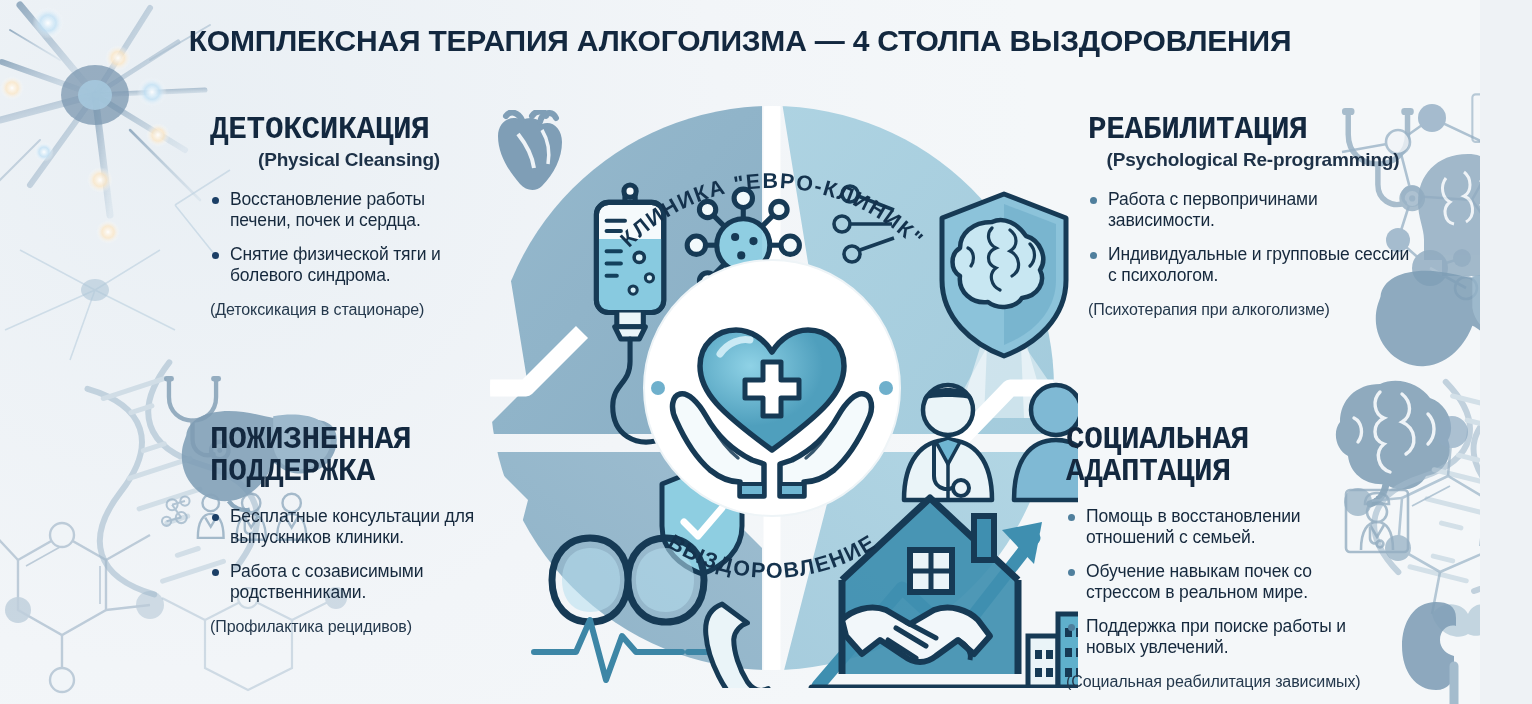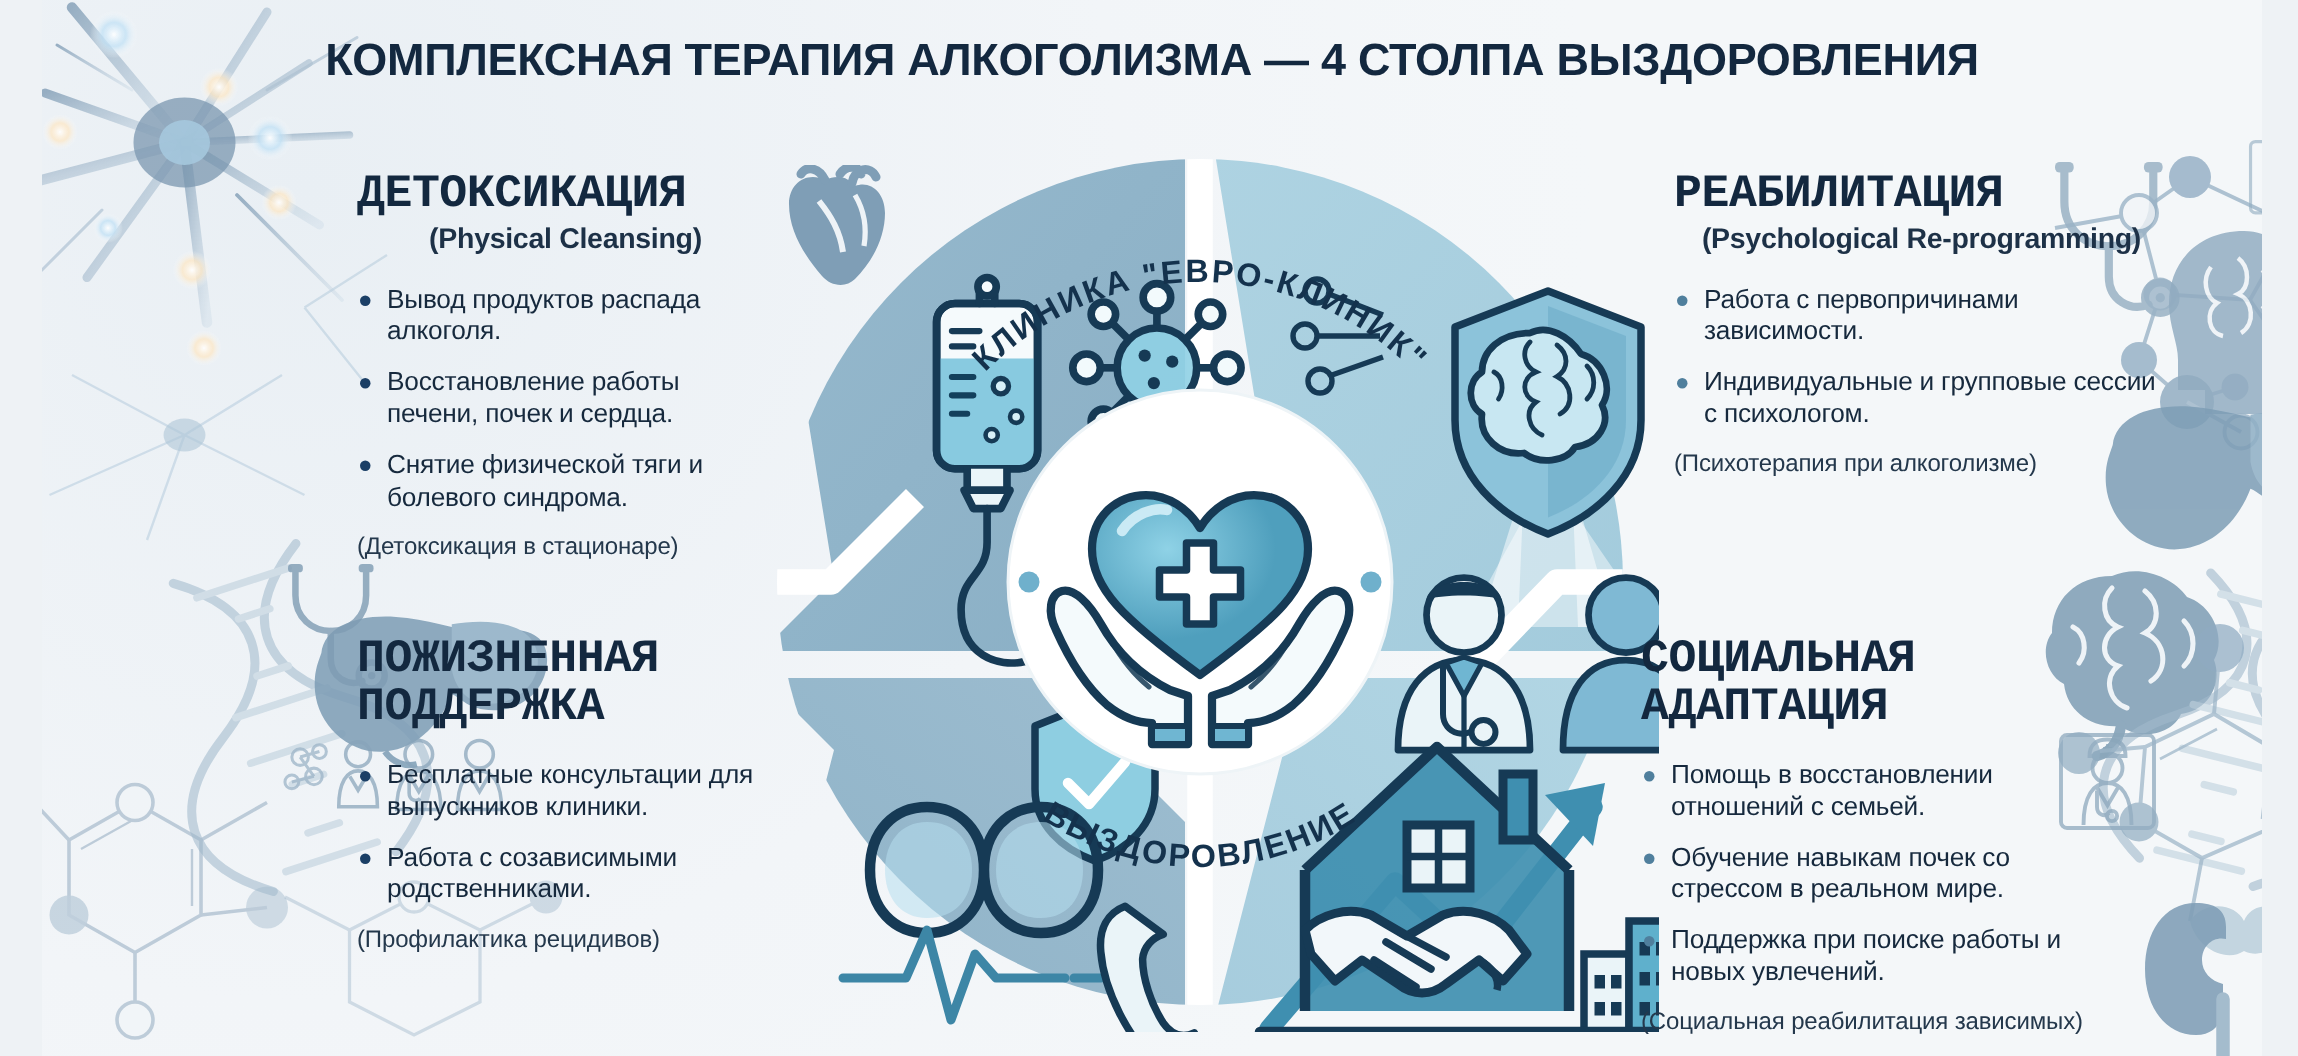--- a/index.html
+++ b/index.html
@@ -10,21 +10,20 @@
     overflow:hidden;
     position:relative;
   }
   #stage{
     position:absolute;inset:0;
     width:1480px;height:704px;
     background:
       radial-gradient(circle at 12% 18%, #e9eff4 0%, #f2f5f8 38%, #f4f7f9 60%),
       linear-gradient(135deg,#eef3f7 0%,#f5f8fa 45%,#eef2f6 100%);
     overflow:hidden;
-    margin-left:28px;
   }
   .bg-svg{position:absolute;inset:0;width:1532px;height:704px;pointer-events:none;}
 
   
   #title{
     position:absolute;left:0;right:0;top:24px;
     text-align:center;
     font-size:30px;font-weight:bold;
     letter-spacing:-0.2px;
     color:#13283f;
@@ -608,21 +607,20 @@
           </g>
         </g>
       </g>
     </svg>
   </div>
 
   <div class="block left" id="b-detox">
     <h2>ДЕТОКСИКАЦИЯ</h2>
     <p class="sub">(Physical Cleansing)</p>
     <ul>
-      <li>Вывод продуктов распада алкоголя.</li>
       <li>Восстановление работы печени, почек и сердца.</li>
       <li>Снятие физической тяги и болевого синдрома.</li>
     </ul>
     <p class="note">(Детоксикация в стационаре)</p>
   </div>
 
   <div class="block right" id="b-rehab">
     <h2>РЕАБИЛИТАЦИЯ</h2>
     <p class="sub">(Psychological Re-programming)</p>
     <ul>

